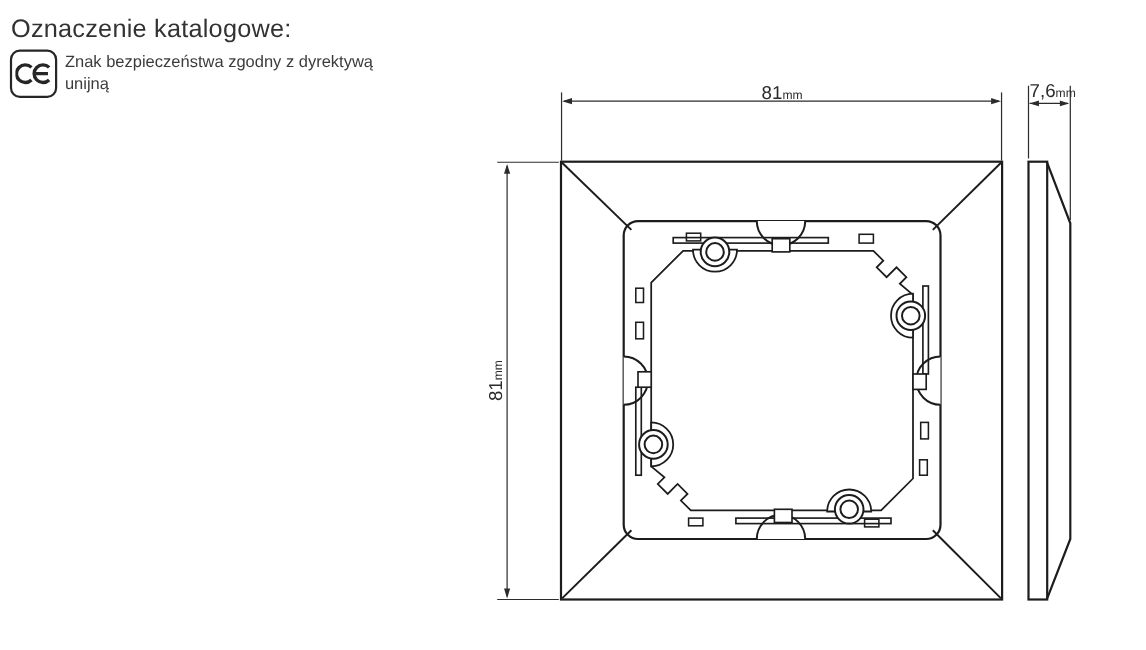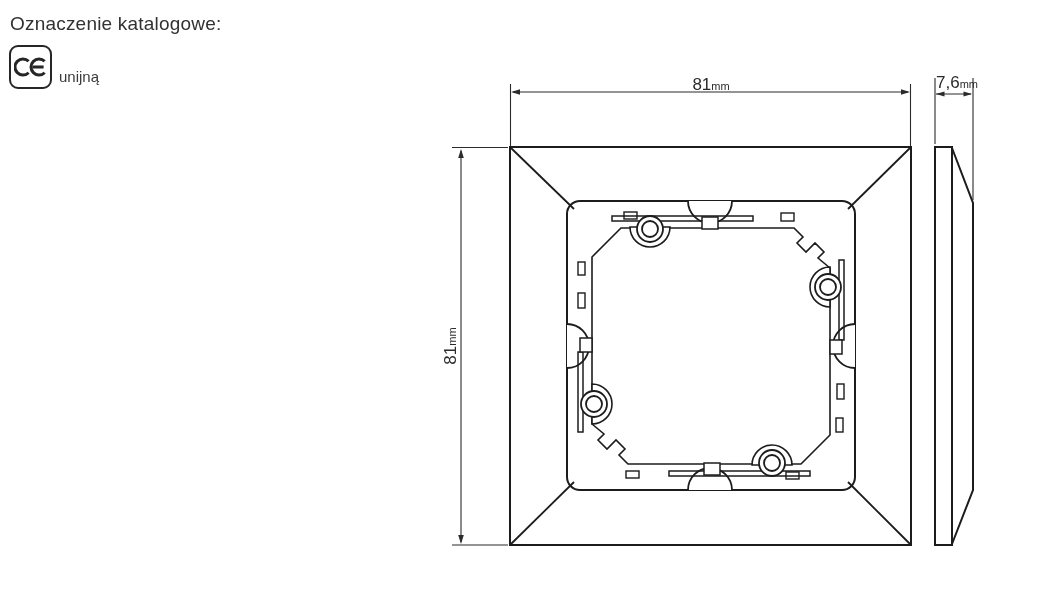--- a/index.html
+++ b/index.html
@@ -6,21 +6,21 @@
   .page{
     position:relative;
     width:1042px;height:591px;
     background:#ffffff;
     font-family:"Liberation Sans", sans-serif;
     overflow:hidden;
   }
   .page-title{
     position:absolute;left:10px;top:13px;
     margin:0;
-    font-size:19px;font-weight:500;color:#323232;
+    font-size:23px;font-weight:500;color:#323232;
     letter-spacing:.2px;
   }
   .cert-row{position:absolute;left:9px;top:45px;width:420px;}
   .ce-badge{
     position:absolute;left:0;top:0;
     width:39px;height:40px;
     border:2.2px solid #262626;border-radius:9px;
     display:flex;align-items:center;justify-content:center;
   }
   .cert-text{
@@ -41,21 +41,21 @@
     <span class="ce-badge" aria-label="CE">
       <svg width="33" height="24" viewBox="0 0 37 24">
         <g fill="none" stroke="#262626" stroke-width="3.4" stroke-linecap="butt">
           <path d="M 16.4,5.6 A 9 9 0 1 0 16.4,18.4"></path>
           <path d="M 34.4,5.6 A 9 9 0 1 0 34.4,18.4"></path>
           <path d="M 20.6,12 H 33.2"></path>
         </g>
       </svg>
     </span>
     <p class="cert-text">
-      <br>
+      <span>Znak bezpieczeństwa zgodny z dyrektywą</span><br>
       <span>unijną</span>
     </p>
   </div>
 
   <svg class="drawing-svg" width="1042" height="591" viewBox="0 0 1042 591">
 
     <g stroke="#1c1c1c" fill="none">
 
       <rect x="510" y="147" width="401" height="398" stroke-width="2"></rect>
 

